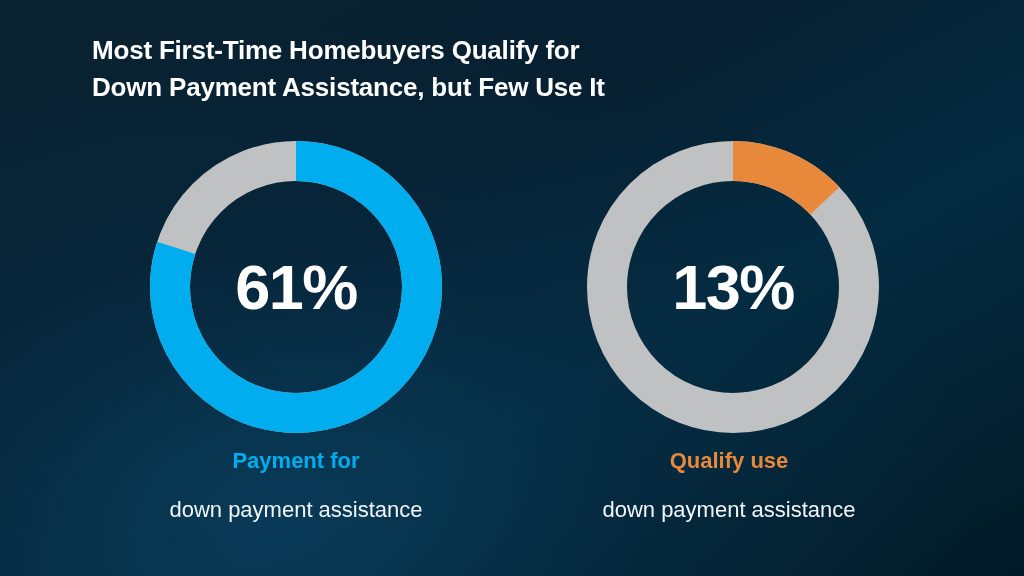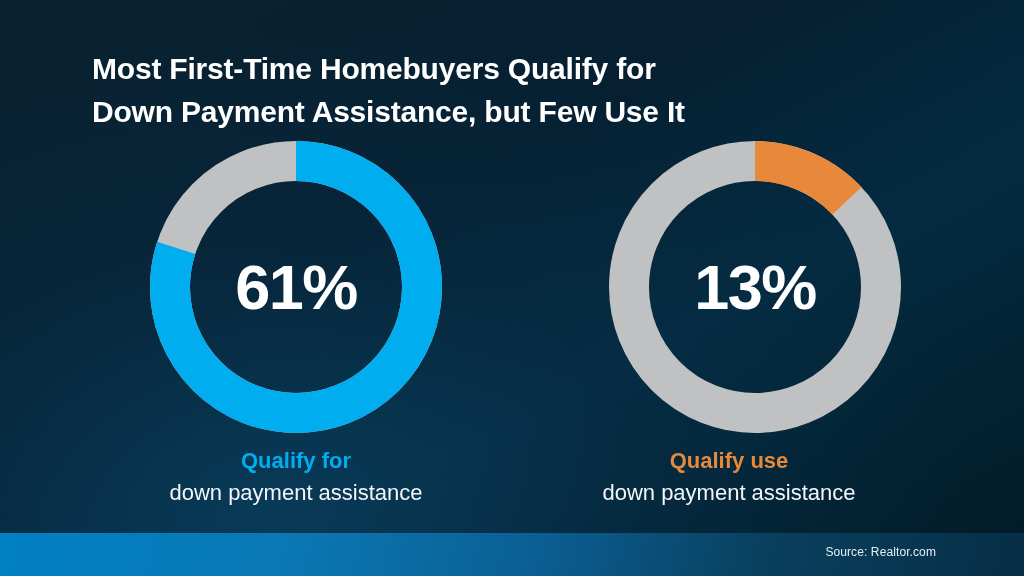--- a/index.html
+++ b/index.html
@@ -16,41 +16,40 @@
       radial-gradient(ellipse 900px 620px at 26% 88%, rgba(10,64,96,0.75) 0%, rgba(8,48,74,0.35) 42%, rgba(2,24,36,0.0) 78%),
       linear-gradient(152deg, #0a2230 0%, #062032 38%, #042b41 62%, #021a26 100%);
     overflow:hidden;
   }
   
   #title {
     position:absolute;
     left:92px; top:32px;
     width:800px;
     color:#ffffff;
-    font-size:30px;
+    font-size:26px;
     font-weight:bold;
     line-height:1.42;
     letter-spacing:-0.2px;
     white-space:pre-line;
-    margin-top:16px;
   }
   
   #charts {
     position:absolute;
     left:0; top:141px;
     width:1024px;
     height:310px;
   }
   .donut-wrap {
     position:absolute;
     top:0;
     width:292px; height:292px;
   }
   #donut-0 { left:150px; }
-  #donut-1 { left:609px;text-align:right; }
+  #donut-1 { left:587px;text-align:right; }
   .donut-svg { display:block; width:292px; height:292px; }
   .donut-center-label {
     position:absolute;
     left:0; top:0;
     width:292px; height:292px;
     display:flex;
     align-items:center;
     justify-content:center;
     color:#ffffff;
     font-size:63px;
@@ -71,21 +70,21 @@
   .caption-head {
     display:block;
     font-size:22px;
     font-weight:bold;
   }
   .caption-sub {
     display:block;
     font-size:22px;
     font-weight:normal;
     color:#f2f6f8;
-    margin-top:4px;
+    margin-top:21px;
   }
   
   #footer {
     position:absolute;
     left:0; top:533px;
     width:1024px; height:43px;
     background:linear-gradient(104deg, #0180c4 0%, #0a78b4 28%, #0b5f94 52%, #09405f 74%, #062e45 100%);
   }
   #source {
     position:absolute;
@@ -118,26 +117,23 @@
       <svg class="donut-svg" viewBox="0 0 292 292">
         <circle cx="146" cy="146" r="126" fill="none" stroke="#bfc1c2" stroke-width="40"></circle>
         <circle id="arc-1" cx="146" cy="146" r="126" fill="none" stroke="#e8883a" stroke-width="40" stroke-dasharray="102.91857533160163 791.6813487046279" transform="rotate(-90 146 146)"></circle>
       </svg>
       <div class="donut-center-label">13%</div>
     </div>
 
   </div>
 
   <div class="caption" id="caption-0">
-    <span class="caption-head" id="caption-head-0" style="color: rgb(0, 174, 239);">Qualify for</span>
+    <span class="caption-head" id="caption-head-0" style="color: rgb(0, 174, 239);">Payment for</span>
     <span class="caption-sub">down payment assistance</span>
   </div>
 
   <div class="caption" id="caption-1">
     <span class="caption-head" id="caption-head-1" style="color: rgb(232, 136, 58);">Qualify use</span>
     <span class="caption-sub">down payment assistance</span>
   </div>
 
-  <div id="footer">
-    <span id="source">Source: Realtor.com</span>
-  </div>
 
 </div>
 
 </body></html>

